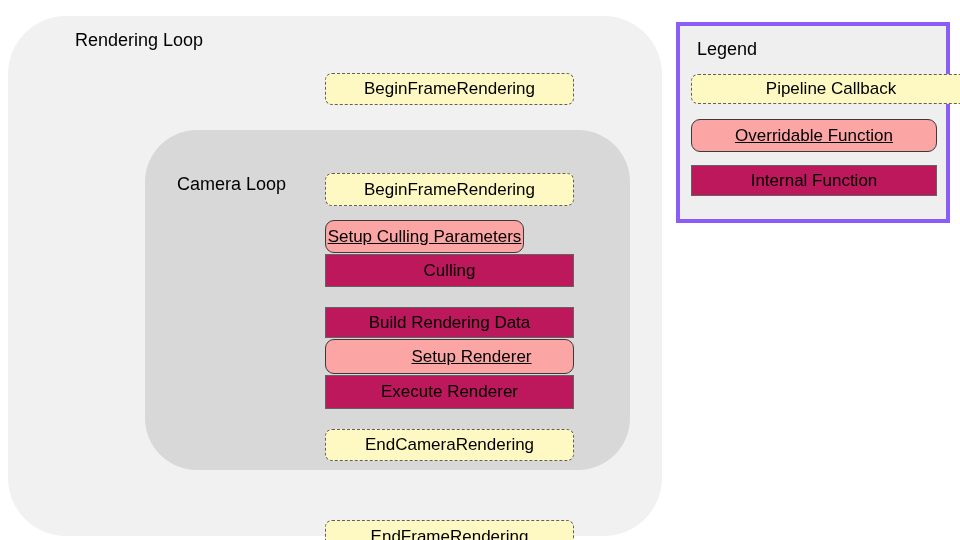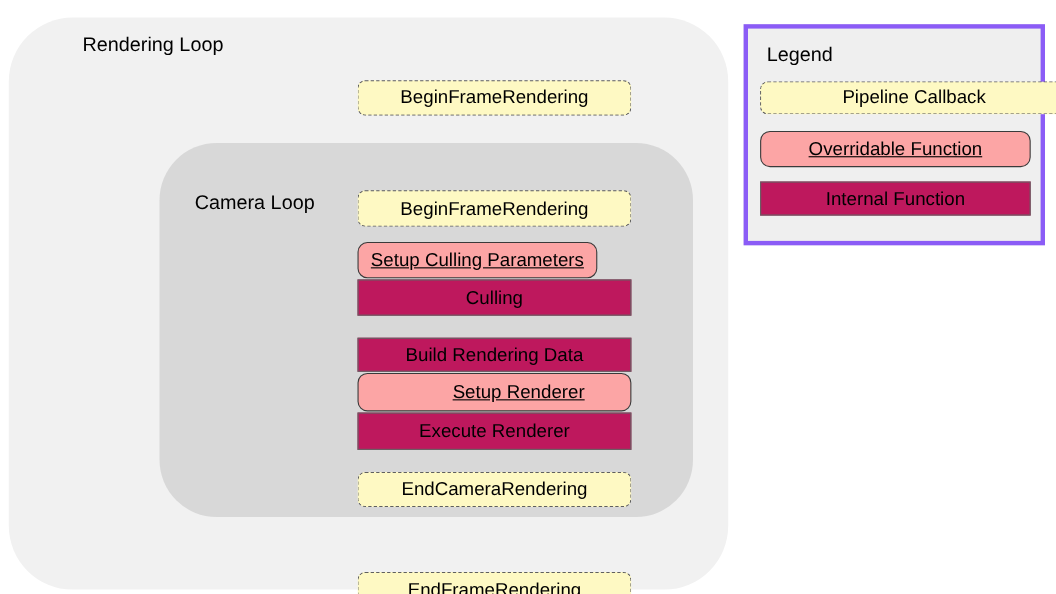--- a/index.html
+++ b/index.html
@@ -88,21 +88,21 @@
     <div class="loop-label" style="left:67px; top:14px;">Rendering Loop</div>
 
     <div class="node callback" style="left:317px; top:57px; width:249px; height:32px;">BeginFrameRendering</div>
 
     <div id="camera-loop">
 
       <div class="loop-label" style="left:32px; top:4px;margin-top:40px;">Camera Loop</div>
 
       <div class="node callback" style="left:180px; top:43px; width:249px; height:33px;">BeginFrameRendering</div>
 
-      <div class="node overridable" style="left:180px; top:90px; width:218px; height:33px;">Setup Culling Parameters</div>
+      <div class="node overridable" style="left:180px; top:90px; width:199px; height:33px;">Setup Culling Parameters</div>
 
       <div class="node internal" style="left:180px; top:124px; width:249px; height:33px;">Culling</div>
 
       <div class="node internal" style="left:180px; top:177px; width:249px; height:31px;">Build Rendering Data</div>
 
       <div class="node overridable" style="left:180px; top:209px; width:249px; height:35px;padding-left:44px;">Setup Renderer</div>
 
       <div class="node internal" style="left:180px; top:245px; width:249px; height:34px;">Execute Renderer</div>
 
       <div class="node callback" style="left:180px; top:299px; width:249px; height:32px;">EndCameraRendering</div>

